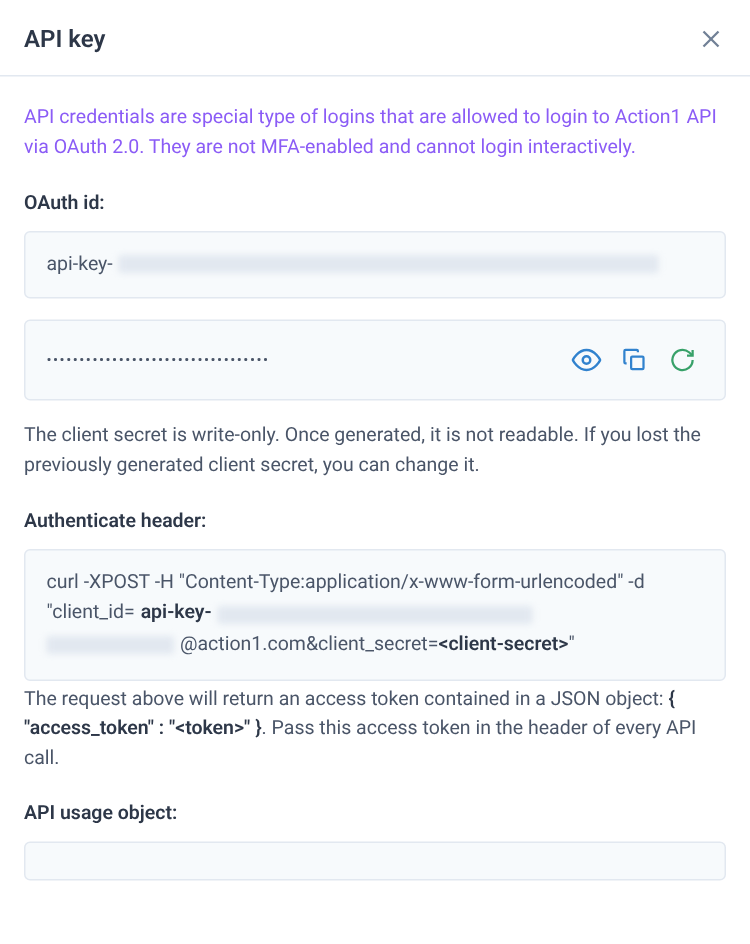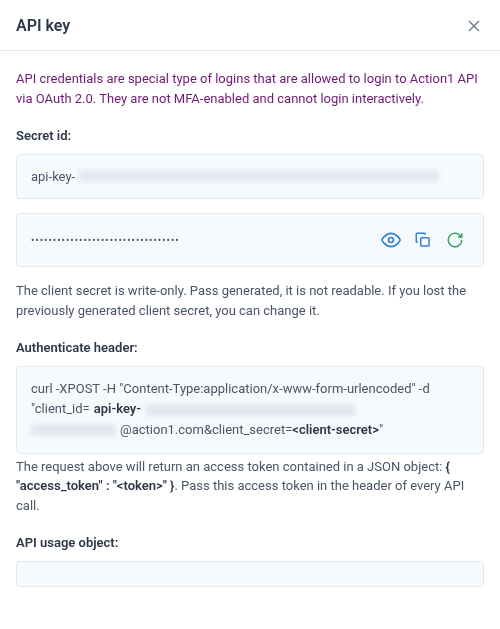--- a/index.html
+++ b/index.html
@@ -36,21 +36,21 @@
     cursor: pointer;
     color: #718096;
     display: flex;
     align-items: center;
     justify-content: center;
   }
   .content {
     padding: 18px 16px 16px 16px;
   }
   .intro {
-    color: #701a75;
+    color: #8b5cf6;
     margin-bottom: 18px;
   }
   .field-label {
     font-weight: 600;
     color: #2d3748;
     margin-bottom: 8px;
     display: block;
   }
   .field-box {
     background: #f7fafc;
@@ -146,21 +146,21 @@
             <line x1="12" y1="2" x2="2" y2="12"></line>
         </svg>
       </span>
     </button>
   </div>
 
   <div class="content">
 
     <p class="intro">API credentials are special type of logins that are allowed to login to Action1 API via OAuth 2.0. They are not MFA-enabled and cannot login interactively.</p>
 
-    <div class="field-label">Secret id:</div>
+    <div class="field-label">OAuth id:</div>
     <div class="field-box client-id-box">
       <span>api-key-</span>
       <span class="redacted long">xxxxxxxxxxxxxxxxxxxxxxxxxxxxxxxxxxxxxxxx</span>
     </div>
 
     <div class="field-box secret-box">
       <div class="secret-dots">••••••••••••••••••••••••••••••••••</div>
       <button class="icon-btn icon-eye">
         <span>
           <svg width="20" height="20" viewBox="0 0 24 24" fill="none" stroke="currentColor" stroke-width="2">
@@ -180,21 +180,21 @@
       <button class="icon-btn icon-refresh">
         <span>
           <svg width="18" height="18" viewBox="0 0 24 24" fill="none" stroke="currentColor" stroke-width="2">
             <path d="M21 12a9 9 0 1 1-3.2-6.9L21 8"></path>
               <polyline points="21 3 21 8 16 8"></polyline>
           </svg>
         </span>
       </button>
     </div>
 
-    <p class="desc">The client secret is write-only. Pass generated, it is not readable. If you lost the previously generated client secret, you can change it.</p>
+    <p class="desc">The client secret is write-only. Once generated, it is not readable. If you lost the previously generated client secret, you can change it.</p>
 
     <div class="field-label">Authenticate header:</div>
     <div class="code-box">
       <span class="code-line">curl -XPOST -H "Content-Type:application/x-www-form-urlencoded" -d</span>
       <span class="code-line line-with-redact">
         <span>"client_id=</span>
           <span class="b">api-key-</span>
           <span class="redacted mid">xx</span>
       </span>
       <span class="code-line line-with-redact">

